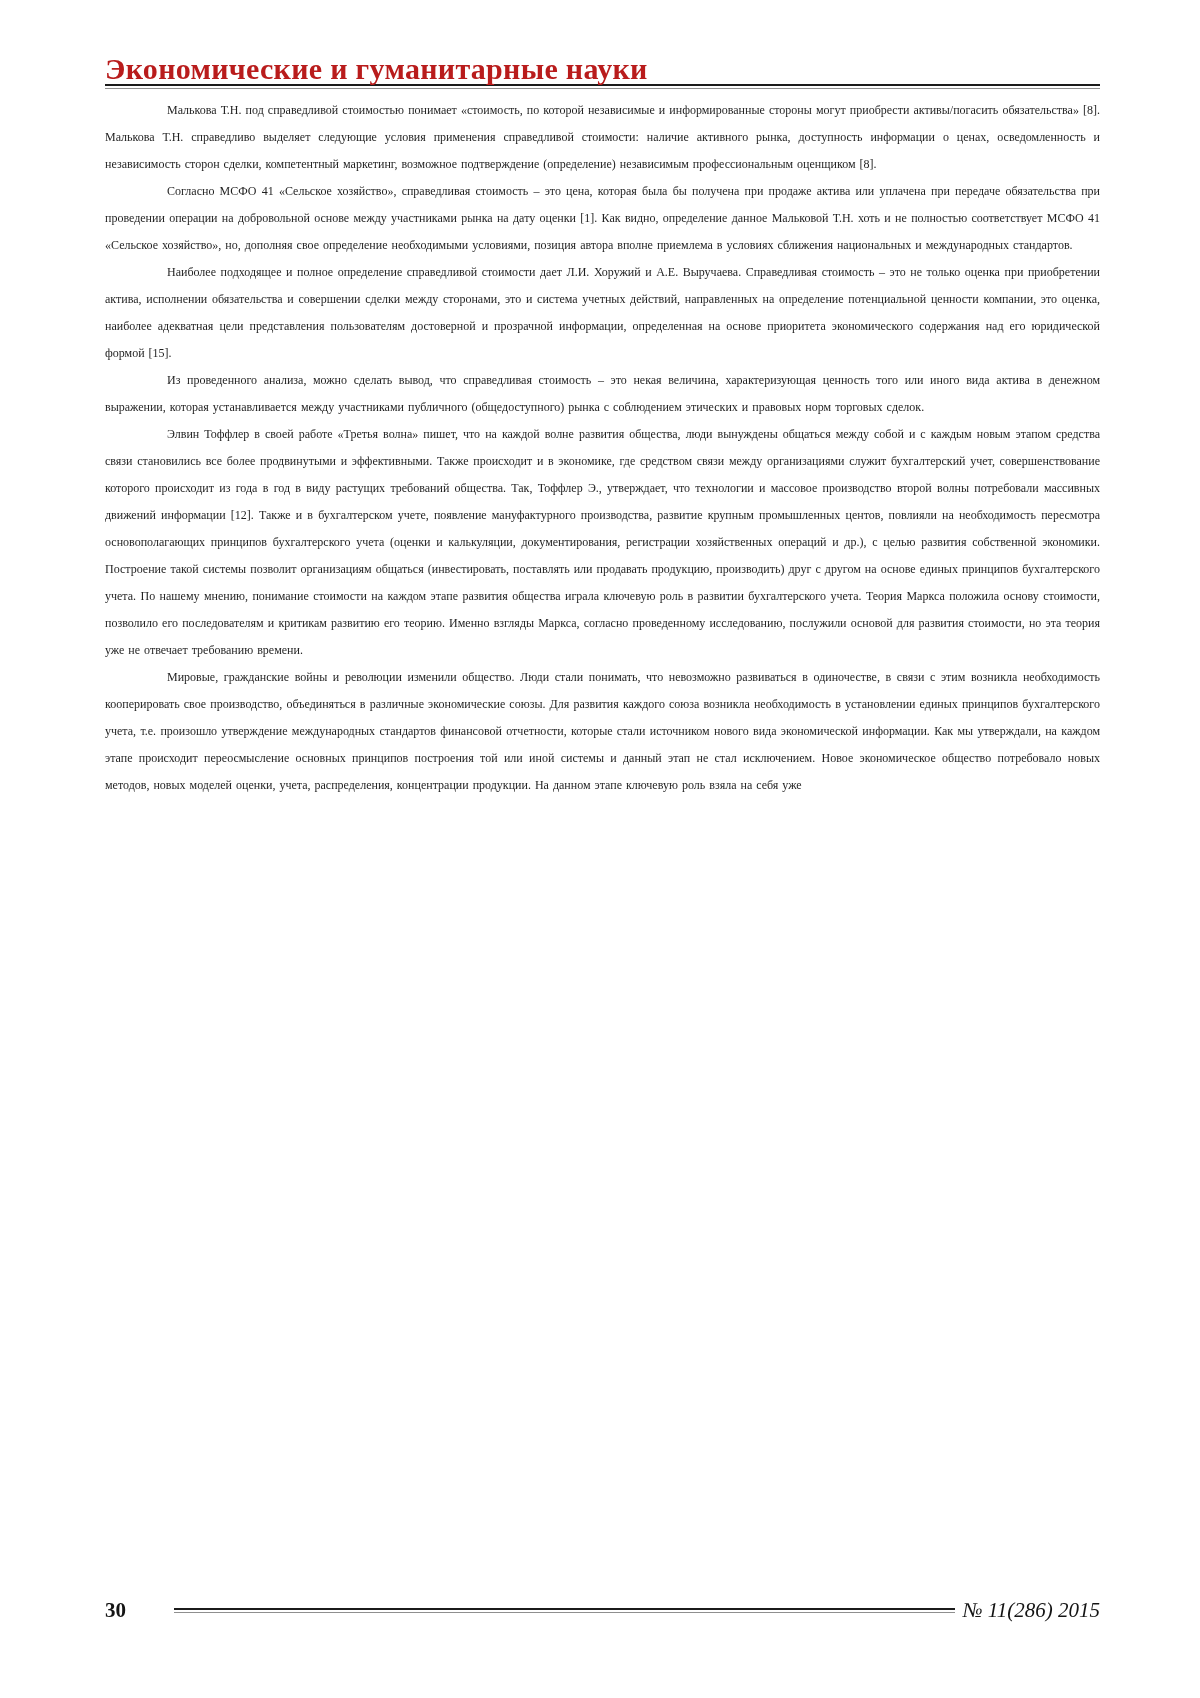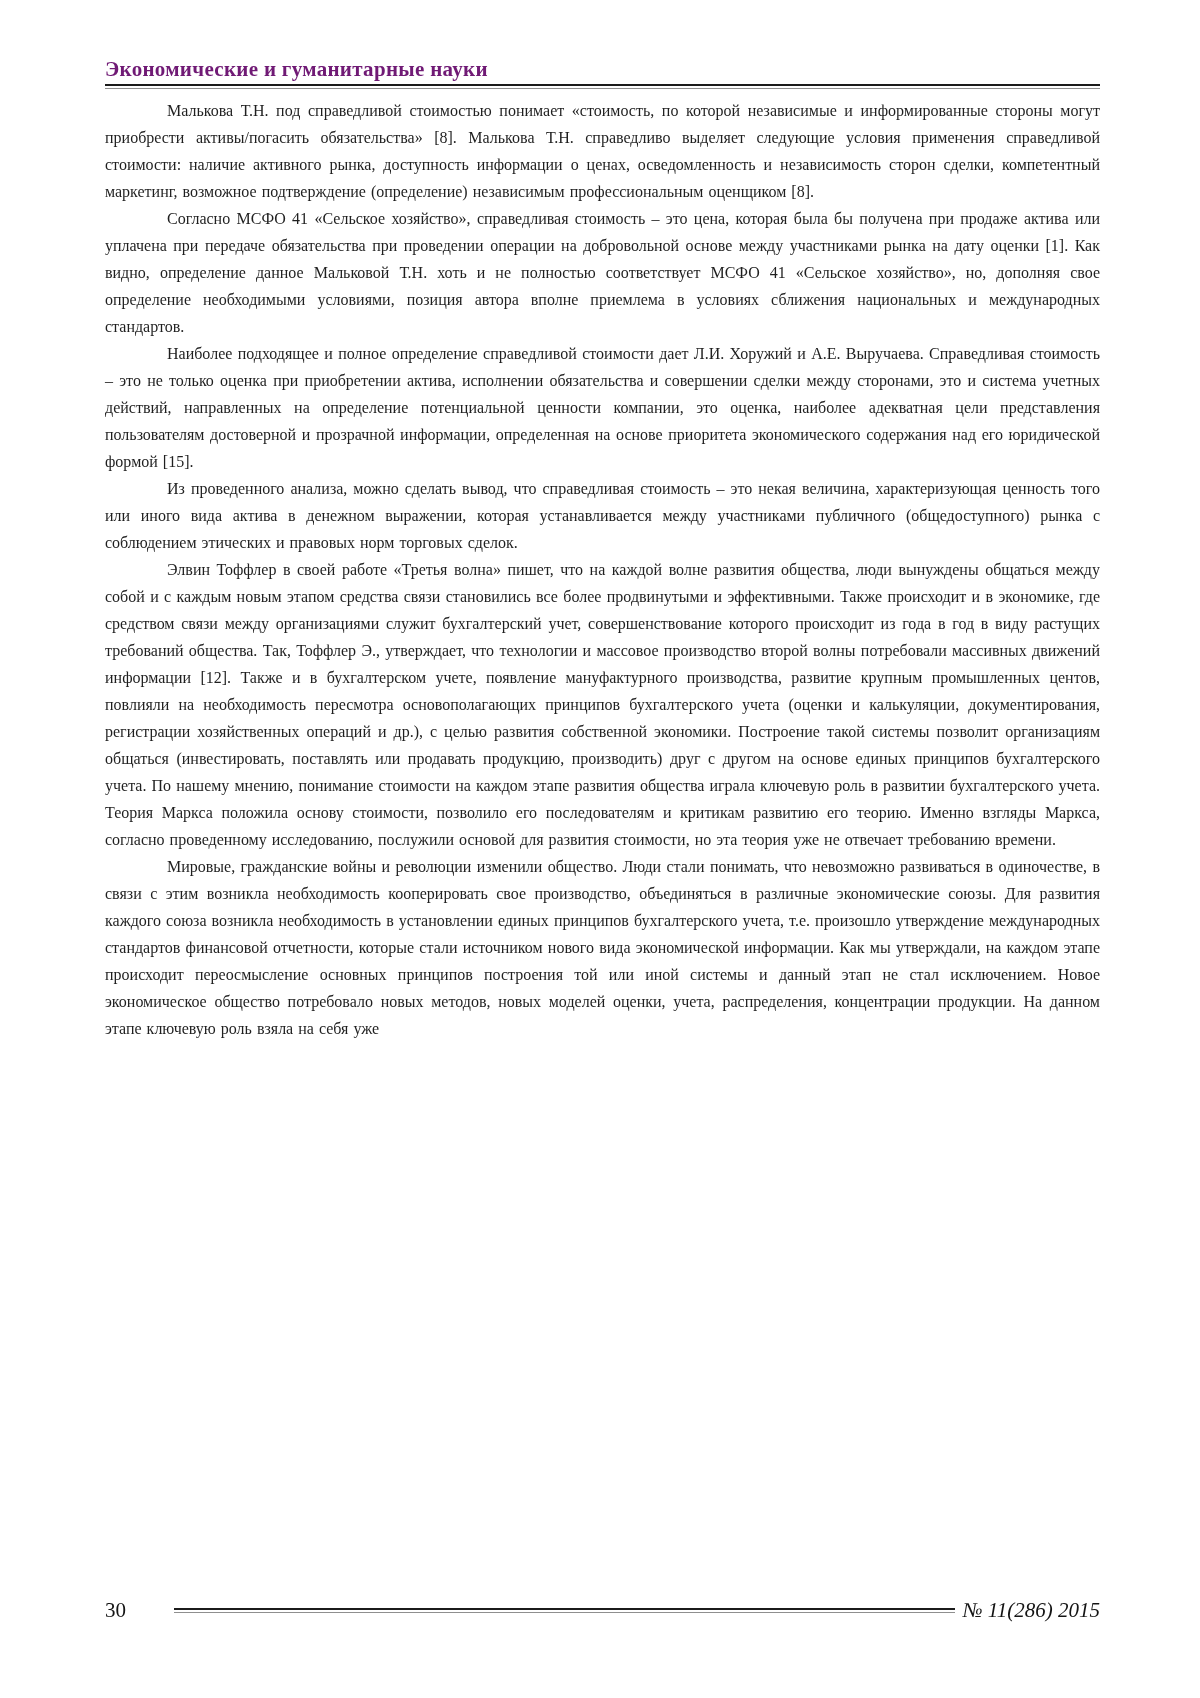--- a/index.html
+++ b/index.html
@@ -15,56 +15,56 @@
     background: #ffffff;
     color: #1c1c1c;
     font-family: "Liberation Serif", "DejaVu Serif", serif;
     box-sizing: border-box;
     padding: 56px 100px 0 105px;
     overflow: hidden;
   }
   header { margin: 0; }
   .running-head {
     margin: 0;
-    font-size: 21px;
+    font-size: 30px;
     line-height: 26px;
     font-weight: bold;
     letter-spacing: 0.3px;
-    color: #701a75;
+    color: #b91c1c;
   }
   .header-rule {
     margin-top: 2px;
     height: 2px;
     border-top: 2px solid #1b1b1b;
     border-bottom: 1px solid #8f8f8f;
   }
   main {
     margin-top: 8px;
-    font-size: 16px;
+    font-size: 12px;
     line-height: 27px;
     text-align: justify;
     color: #1f1f1f;
   }
   main p {
     margin: 0;
     text-indent: 62px;
     word-spacing: 1px;
   }
   footer {
     position: absolute;
     left: 105px;
     right: 100px;
     top: 1598px;
     display: flex;
     align-items: center;
     font-size: 21px;
     color: #141414;
   }
   .page-number {
-    font-weight: normal;
+    font-weight: bold;
     flex: 0 0 auto;
   }
   .footer-rule {
     flex: 1 1 auto;
     height: 2px;
     border-top: 2px solid #1b1b1b;
     border-bottom: 1px solid #8f8f8f;
     margin: 0 8px 0 48px;
   }
   .issue-label {

